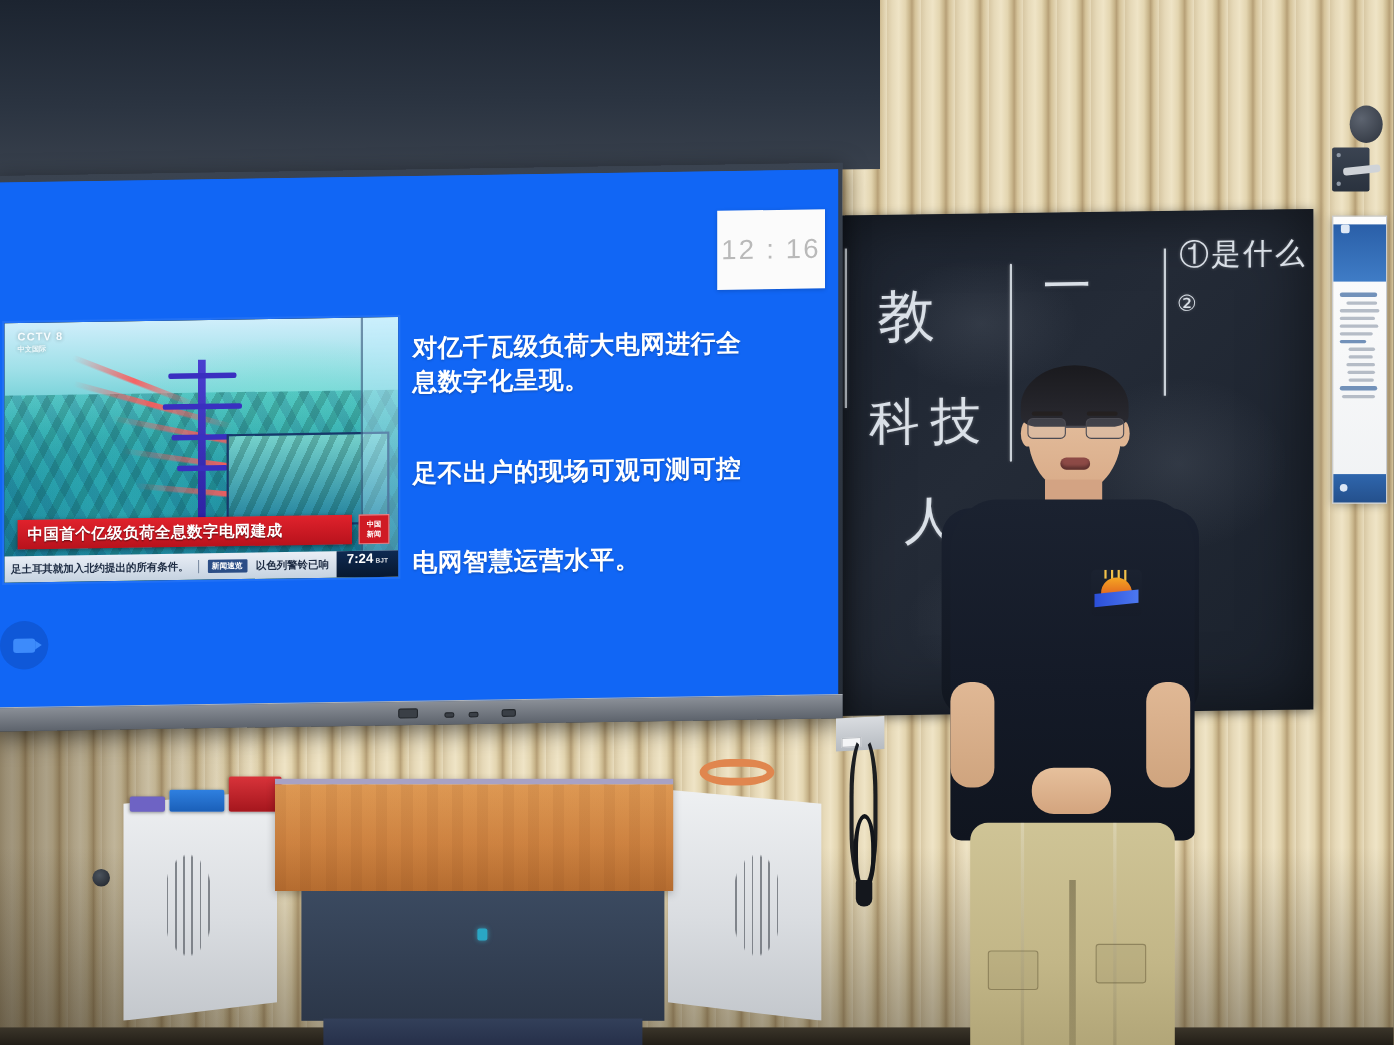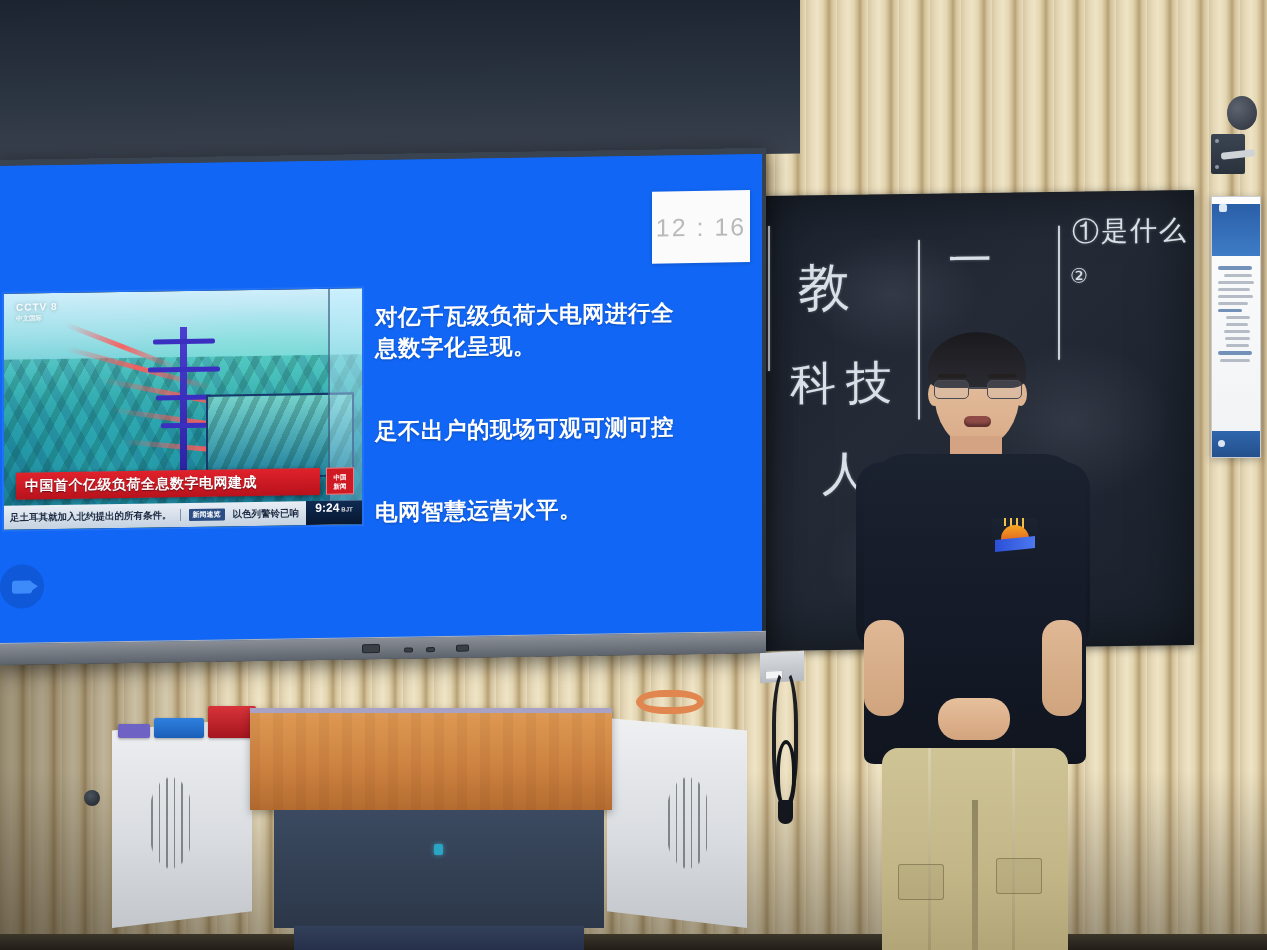--- a/index.html
+++ b/index.html
@@ -501,21 +501,21 @@
           </div>
 
           <div class="nv-ticker">
             <span>足土耳其就加入北约提出的所有条件。</span>
             <span class="tk-sep"></span>
             <span class="tk-chip">新闻速览</span>
             <span>以色列警铃已响</span>
           </div>
 
           <div class="nv-time">
-            <span>9:24</span>
+            <span>7:24</span>
             <em>BJT</em>
           </div>
         </div>
 
         <div class="slide-text">
           <p>对亿千瓦级负荷大电网进行全</p>
           <p>息数字化呈现。</p>
           <div class="gap1"></div>
           <p>足不出户的现场可观可测可控</p>
           <div class="gap2"></div>

